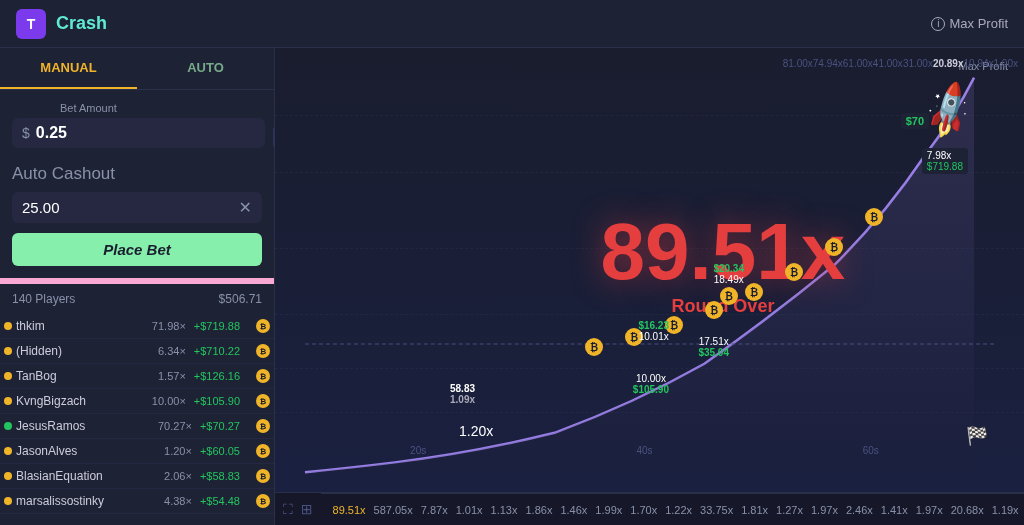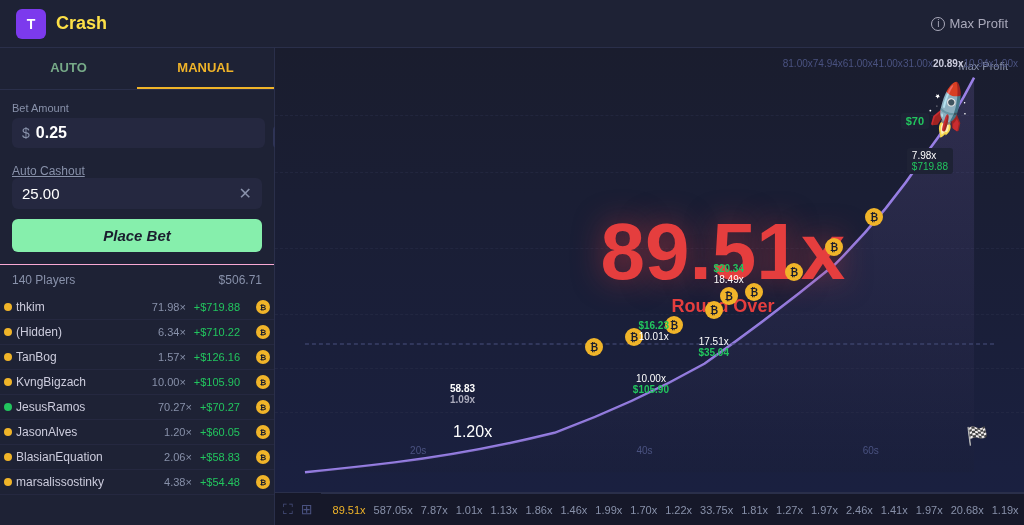--- a/index.html
+++ b/index.html
@@ -31,21 +31,21 @@
     .header-logo {
       width: 30px; height: 30px;
       background: #7c3aed;
       border-radius: 6px;
       display: flex; align-items: center; justify-content: center;
       color: #fff;
       font-size: 14px;
       font-weight: bold;
     }
     .header-title {
-      color: #fde047;
+      color: #5eead4;
       font-size: 18px;
       font-weight: 600;
     }
     .header-right {
       color: #aab;
       font-size: 13px;
       display: flex;
       align-items: center;
       gap: 4px;
     }
@@ -97,20 +97,21 @@
     }
 
     
     .bet-controls {
       padding: 12px;
     }
     .bet-amount-label {
       font-size: 11px;
       color: #8891aa;
       margin-bottom: 4px;
+      margin-left: 48px;
     }
     .bet-input-row {
       display: flex;
       align-items: center;
       gap: 6px;
       background: #252840;
       border-radius: 6px;
       padding: 6px 10px;
       margin-bottom: 8px;
     }
@@ -135,24 +136,23 @@
       background: #2e3355;
       color: #ccd;
       border: none;
       border-radius: 4px;
       padding: 4px 8px;
       font-size: 12px;
       cursor: pointer;
     }
 
     .auto-cashout-label {
-      font-size: 12px;
+      font-size: 17px;
       color: #8891aa;
-      margin-bottom: 0;
-      text-decoration: underline;
+      margin-bottom: 8px;
     }
     .auto-cashout-row {
       display: flex;
       align-items: center;
       background: #252840;
       border-radius: 6px;
       padding: 6px 10px;
       margin-bottom: 10px;
     }
     .auto-cashout-input {
@@ -182,21 +182,21 @@
       font-style: italic;
     }
 
     
     .players-header {
       display: flex;
       justify-content: space-between;
       padding: 8px 12px;
       font-size: 12px;
       color: #8891aa;
-      border-top: 1px solid #f9a8d4;
+      border-top: 6px solid #f9a8d4;
     }
     .players-list {
       flex: 1;
       overflow-y: auto;
     }
     .players-list::-webkit-scrollbar { width: 4px; }
     .players-list::-webkit-scrollbar-thumb { background: #3a4070; border-radius: 2px; }
 
     .player-row {
       display: flex;
@@ -389,22 +389,22 @@
     <span class="info-icon">i</span>
     <span>Max Profit</span>
   </div>
 </div>
 
 <div class="main">
 
   <div class="left-panel">
 
     <div class="tabs">
+      <div class="tab active">MANUAL</div>
       <div class="tab">AUTO</div>
-      <div class="tab active">MANUAL</div>
     </div>
 
     <div class="bet-controls">
       <div class="bet-amount-label">Bet Amount</div>
       <div style="display:flex;align-items:center;gap:8px;margin-bottom:8px;">
         <div class="bet-input-row" style="flex:1;">
           <span class="bet-dollar">$</span>
           <input class="bet-input" type="text" value="0.25" style="">
         </div>
         <div class="bet-multipliers">
@@ -537,33 +537,33 @@
 
       <div class="x-axis">
         <span class="x-label">20s</span>
         <span class="x-label">40s</span>
         <span class="x-label">60s</span>
       </div>
 
       <div class="flag" style="bottom:45px;right:35px;">🏁</div>
 
       <div style="position:absolute;top:65px;right:95px;color:#22c55e;font-size:11px;font-weight:bold;background:#1e2235;padding:2px 5px;border-radius:3px;">$70</div>
-      <div style="position:absolute;top:100px;right:71px;color:#fff;font-size:10px;background:#1e2235;padding:2px 5px;border-radius:3px;">7.98x<br><span style="color:#22c55e;">$719.88</span></div>
+      <div style="position:absolute;top:100px;right:56px;color:#fff;font-size:10px;background:#1e2235;padding:2px 5px;border-radius:3px;">7.98x<br><span style="color:#22c55e;">$719.88</span></div>
 
       <div class="btc-on-curve" style="left:310px;top:290px;">₿</div>
       <div class="btc-on-curve" style="left:350px;top:280px;">₿</div>
       <div class="btc-on-curve" style="left:390px;top:268px;">₿</div>
       <div class="btc-on-curve" style="left:430px;top:253px;">₿</div>
       <div class="btc-on-curve" style="left:470px;top:235px;">₿</div>
       <div class="btc-on-curve" style="left:510px;top:215px;">₿</div>
       <div class="btc-on-curve" style="left:550px;top:190px;">₿</div>
       <div class="btc-on-curve" style="left:590px;top:160px;">₿</div>
 
       <div style="position:absolute;top:335px;left:175px;color:#fff;font-size:10px;font-weight:bold;">58.83<br><span style="color:#aab;">1.09x</span></div>
-      <div style="position:absolute;top:375px;left:178px;color:#fff;font-size:16px;">1.20x</div>
+      <div style="position:absolute;top:375px;left:184px;color:#fff;font-size:14px;">1.20x</div>
 
       <div style="position:absolute;top:215px;right:280px;text-align:center;">
         <div style="color:#22c55e;font-size:10px;font-weight:bold;">$20.34</div>
         <div style="color:#fff;font-size:10px;">18.49x</div>
         <div class="btc-on-curve" style="position:relative;margin:2px auto 0;">₿</div>
       </div>
 
       <div style="position:absolute;top:260px;right:355px;text-align:center;">
         <div style="color:#22c55e;font-size:10px;font-weight:bold;margin-top:12px;">$16.23</div>
         <div style="color:#fff;font-size:10px;">10.01x</div>

